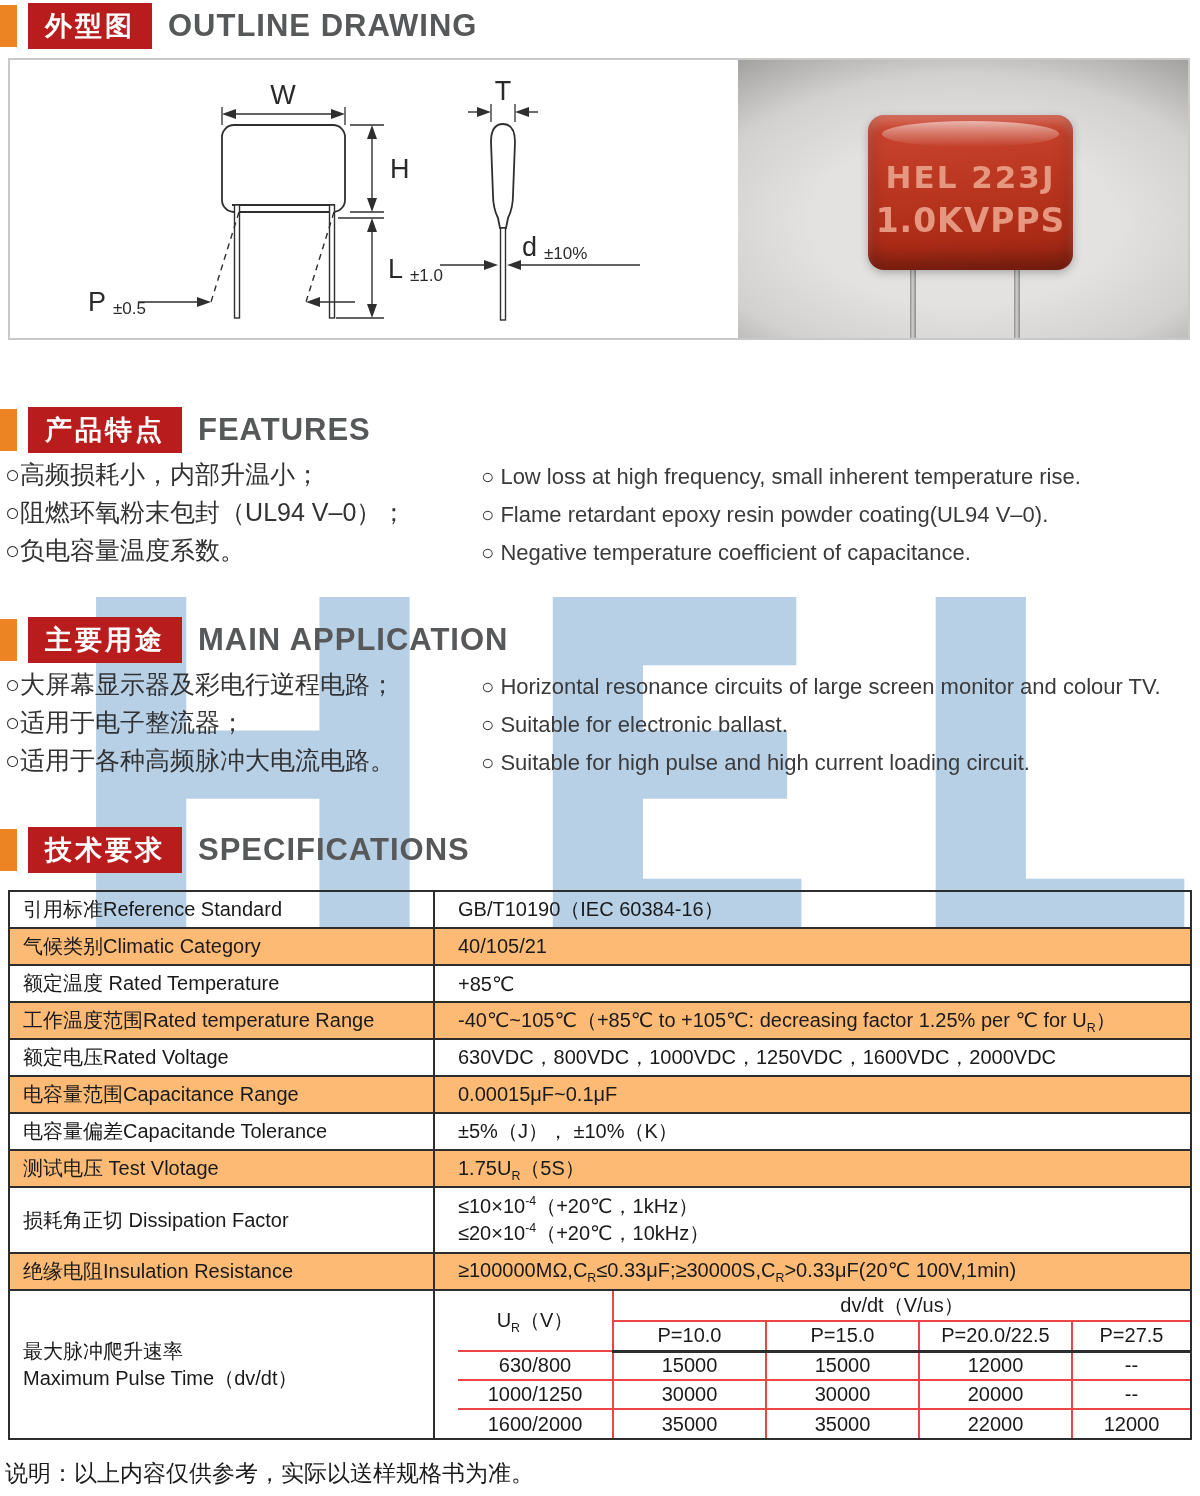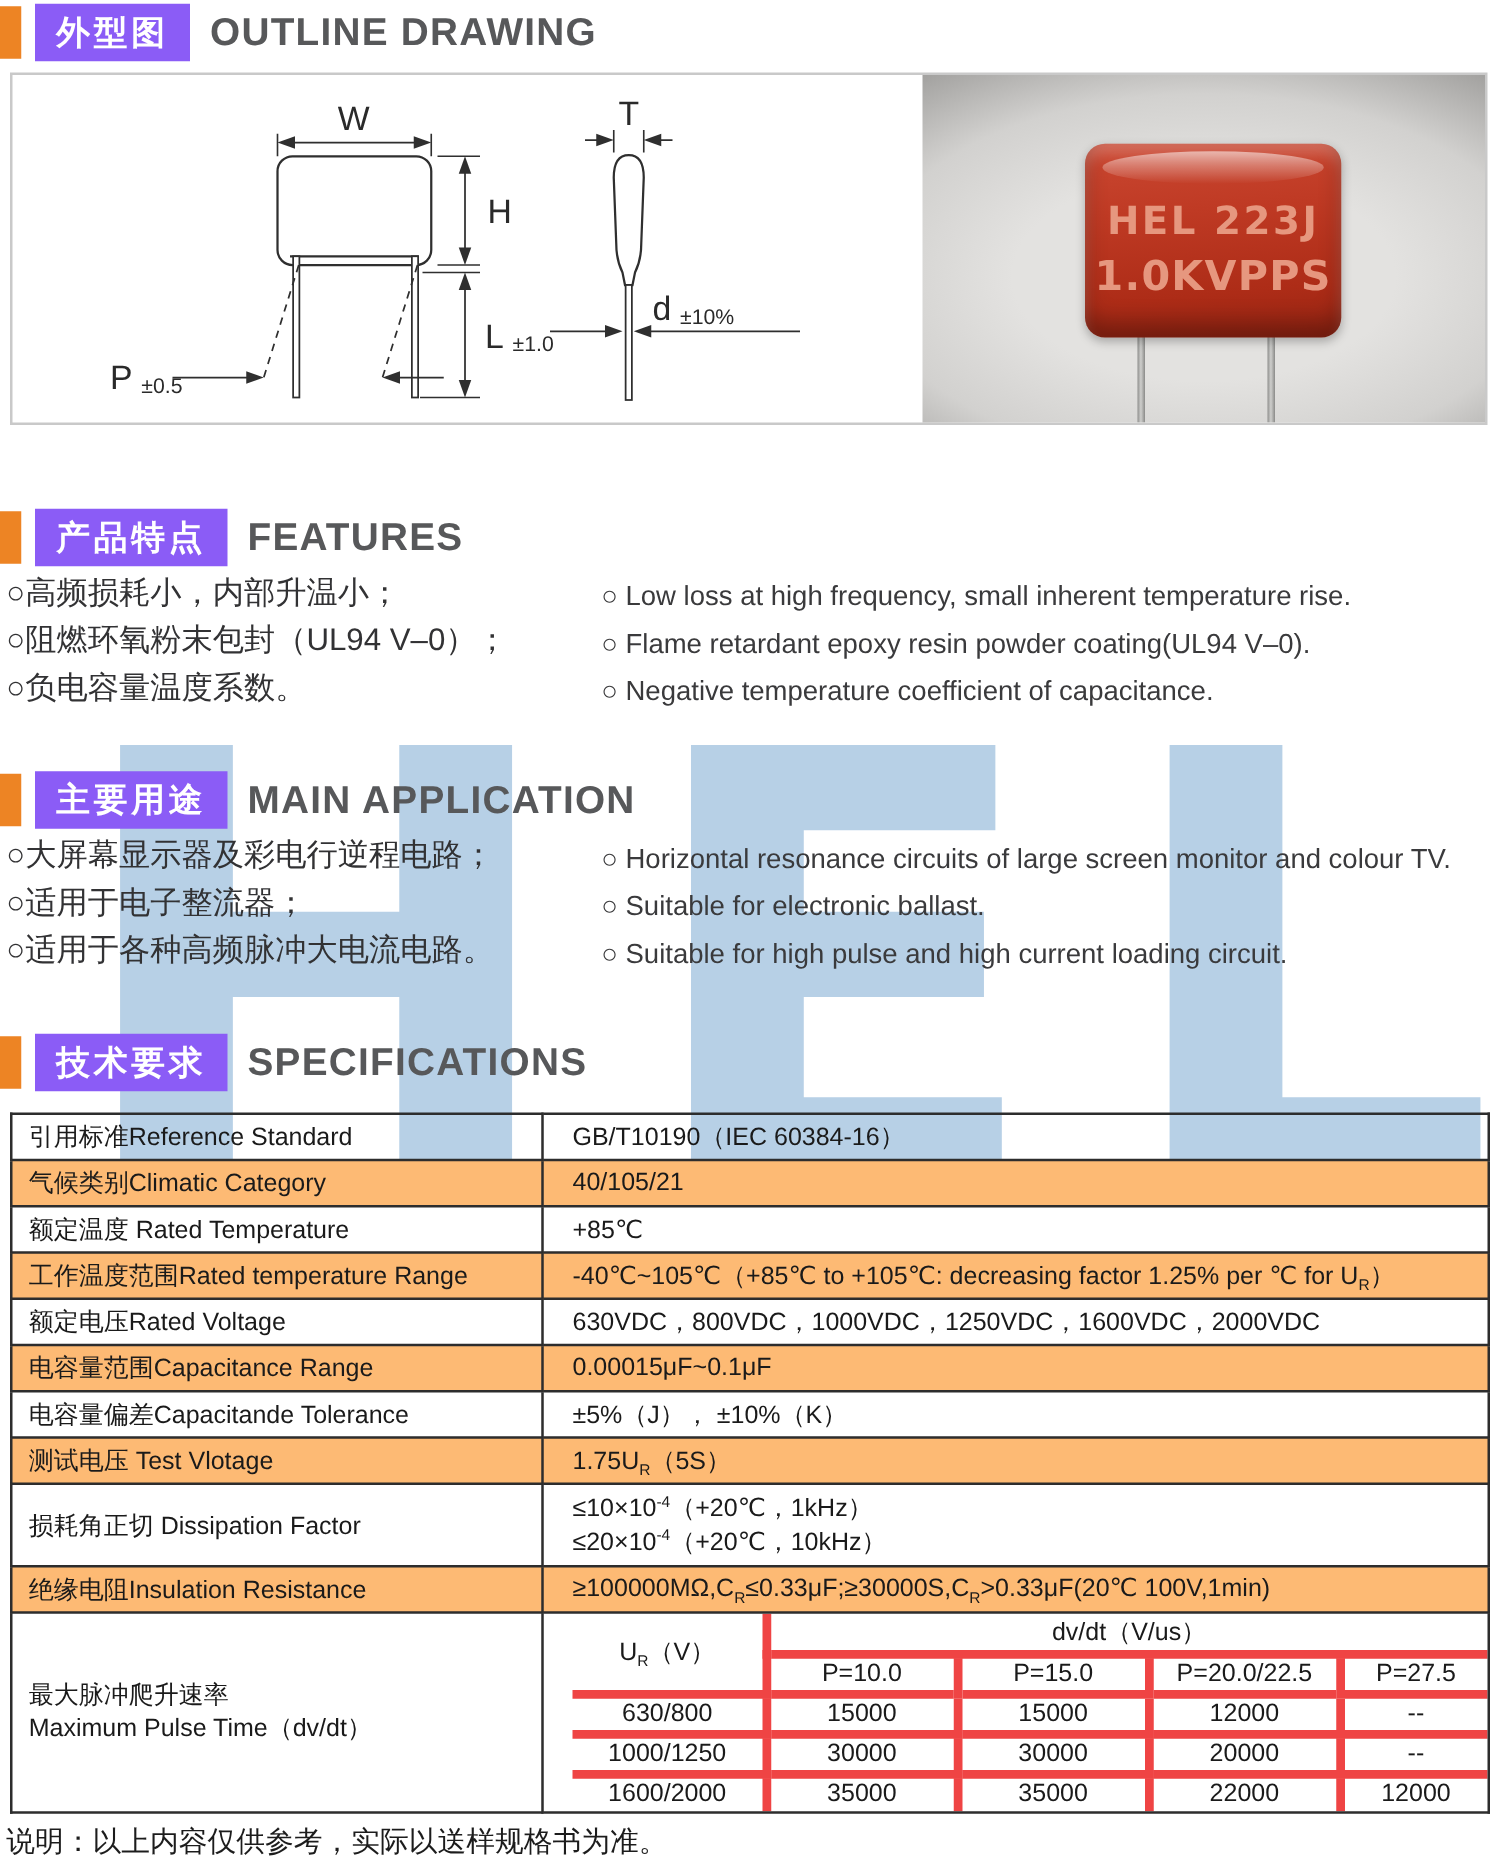--- a/index.html
+++ b/index.html
@@ -6,21 +6,21 @@
   .page{position:relative;width:1200px;height:1496px;background:#fff;overflow:hidden;
         font-family:"Liberation Sans","DejaVu Sans",sans-serif;color:#1c1c1c;}
   
   .watermark{position:absolute;left:52px;top:541px;z-index:0;
     font-family:"DejaVu Sans",sans-serif;font-weight:bold;font-size:480px;line-height:1;
     letter-spacing:55px;color:#b7d0e6;user-select:none;}
   .layer{position:absolute;inset:0;z-index:1;}
   
   .sec-header{position:absolute;left:0;display:flex;align-items:center;height:44px;}
   .accent-bar{width:17px;height:42px;background:#ed8424;flex:0 0 auto;}
-  .badge{margin-left:11px;background:#8b5cf6;color:#fff;font-weight:bold;font-size:27px;
+  .badge{margin-left:11px;background:#b91c1c;color:#fff;font-weight:bold;font-size:27px;
     padding:5px 17px;letter-spacing:3px;white-space:nowrap;}
   .sec-title{margin-left:16px;font-size:31px;font-weight:bold;color:#57585a;letter-spacing:1px;white-space:nowrap;}
   #hdr-outline{top:4px;} #hdr-features{top:408px;} #hdr-application{top:618px;} #hdr-specs{top:828px;}
   
   .drawing-box{position:absolute;left:8px;top:58px;width:1182px;height:282px;border:2px solid #c9c9c9;
     box-sizing:border-box;background:#fff;}
   .drawing-svg{position:absolute;left:0;top:0;}
   .dim-label{font-family:"Liberation Sans",sans-serif;font-size:27px;fill:#2a2a2a;}
   .dim-tol{font-size:17px;}
   
@@ -53,21 +53,21 @@
   .spec-table td.val{padding-left:23px;}
   .spec-table tr.r{height:37px;}
   .spec-table tr.tall{height:66px;}
   .spec-table tr.blue td{background:#fdba74;}
   sub{font-size:0.62em;} sup{font-size:0.62em;}
   
   tr.pulse-row{height:147px;}
   td.pulse-lbl{vertical-align:middle;line-height:27px;}
   td.pulse-cell{padding:0;vertical-align:top;}
   .pulse{border-collapse:collapse;width:100%;height:100%;table-layout:fixed;font-size:20px;}
-  .pulse td{border:7px solid #ef4444;text-align:center;}
+  .pulse td{border:2px solid #ef4444;text-align:center;}
   .pulse td:first-child{border-left:none;}
   .pulse td:last-child{border-right:none;}
   .pulse tr:first-child td{border-top:none;}
   .pulse tr:last-child td{border-bottom:none;}
   .pulse tr.pheads td{border-bottom:3px solid #2d2d2d;height:30px;}
   .pulse tr.ph1 td{height:28px;}
   .pulse tr.pdata td{height:29px;text-align:center;}
   
   .footer-note{position:absolute;left:5px;top:1458px;font-size:23px;color:#1c1c1c;}
 </style>

